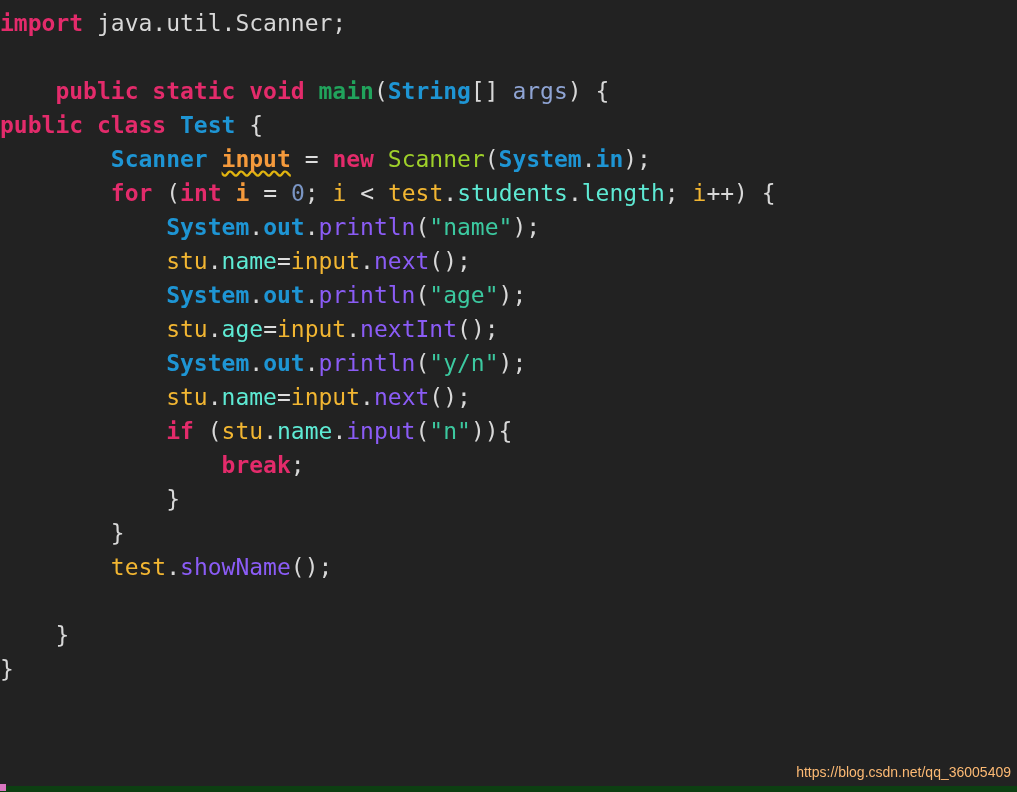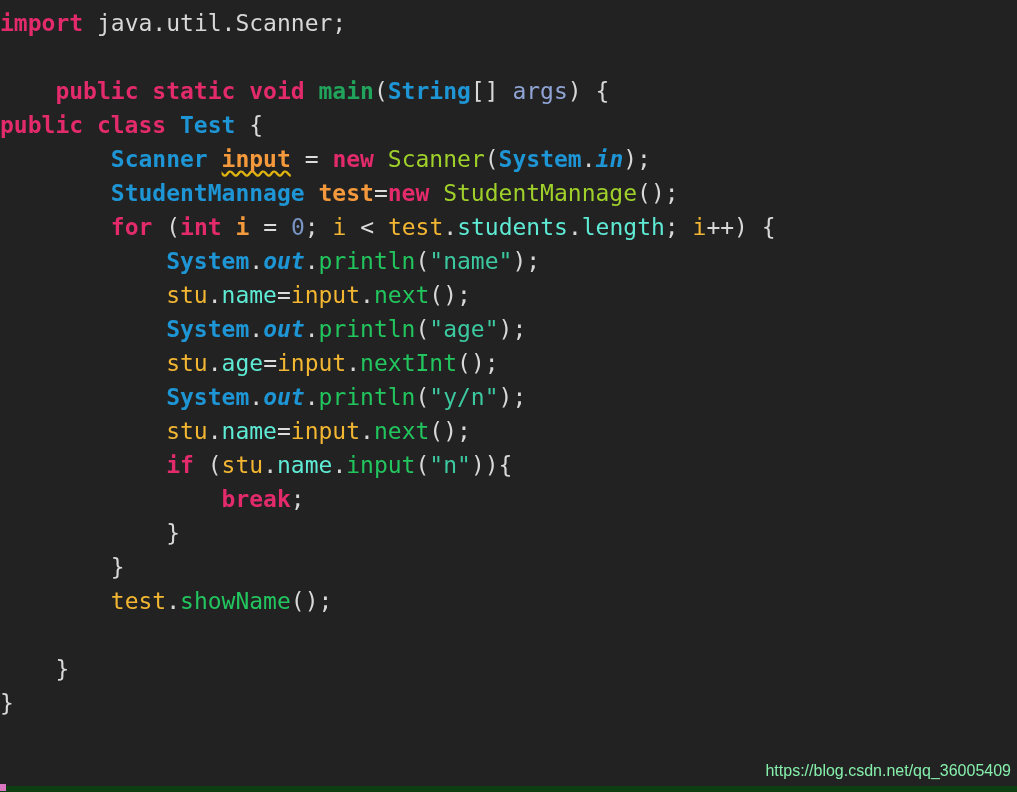--- a/index.html
+++ b/index.html
@@ -32,42 +32,42 @@
     letter-spacing: 0px;
     font-family: "DejaVu Sans Mono", "Liberation Mono", monospace;
   }
 
   
   .kw        { color: #e32b6b; font-weight: bold; }   
   .plain     { color: #d8d8d8; }
   .type      { color: #1e95d4; font-weight: bold; }    
   .method    { color: #21a35c; font-weight: bold; }    
   .ctor      { color: #9fd12a; }                       
-  .call      { color: #22c55e; }                       
+  .call      { color: #8b5cf6; }                       
   .field     { color: #5eead4; }                       
-  .fieldital { color: #1e95d4; font-weight: bold; font-style: italic; } 
+  .fieldital { color: #1e95d4; font-weight: bold; } 
   .var       { color: #f59a3c; font-weight: bold; }    
   .varuse    { color: #f2b632; }                       
   .num       { color: #7a95c4; }                       
   .str       { color: #3cc9a0; }                       
   .args      { color: #8fa4d4; }                       
   .op        { color: #dcdcdc; }                       
   .squiggle  {
     text-decoration: underline wavy #e0b410;
     text-decoration-skip-ink: none;
     text-underline-offset: 3px;
   }
 
   #watermark {
     position: absolute;
     right: 6px;
     bottom: 12px;
     font-family: "Liberation Sans", sans-serif;
-    font-size: 16px;
-    color: #86efac;
+    font-size: 14px;
+    color: #fdba74;
     letter-spacing: 0px;
     white-space: nowrap;
   }
 
   #status-bar {
     position: absolute;
     left: 0;
     bottom: 0;
     width: 1017px;
     height: 6px;
@@ -86,21 +86,20 @@
 <body>
 
 <div id="editor">
 
   <div id="code-area">
       <div class="code-line"><span class="kw">import</span><span class="plain"> </span><span class="plain">java.util.Scanner;</span></div>
       <div class="code-line">&nbsp;</div>
       <div class="code-line"><span class="plain">    </span><span class="kw">public static void </span><span class="method">main</span><span class="plain">(</span><span class="type">String</span><span class="plain">[] </span><span class="args">args</span><span class="plain">) {</span></div>
       <div class="code-line"><span class="kw">public class </span><span class="type">Test</span><span class="plain"> {</span></div>
       <div class="code-line"><span class="plain">        </span><span class="type">Scanner</span><span class="plain"> </span><span class="var squiggle">input</span><span class="plain"> </span><span class="op">=</span><span class="plain"> </span><span class="kw">new</span><span class="plain"> </span><span class="ctor">Scanner</span><span class="plain">(</span><span class="type">System</span><span class="plain">.</span><span class="fieldital">in</span><span class="plain">);</span></div>
-      <div class="code-line"><span class="plain">        </span><span class="type">StudentMannage</span><span class="plain"> </span><span class="var">test</span><span class="op">=</span><span class="kw">new</span><span class="plain"> </span><span class="ctor">StudentMannage</span><span class="plain">();</span></div>
       <div class="code-line"><span class="plain">        </span><span class="kw">for</span><span class="plain"> (</span><span class="kw">int</span><span class="plain"> </span><span class="var">i</span><span class="plain"> </span><span class="op">=</span><span class="plain"> </span><span class="num">0</span><span class="plain">; </span><span class="varuse">i</span><span class="plain"> </span><span class="op">&lt;</span><span class="plain"> </span><span class="varuse">test</span><span class="plain">.</span><span class="field">students</span><span class="plain">.</span><span class="field">length</span><span class="plain">; </span><span class="varuse">i</span><span class="plain">++) {</span></div>
       <div class="code-line"><span class="plain">            </span><span class="type">System</span><span class="plain">.</span><span class="fieldital">out</span><span class="plain">.</span><span class="call">println</span><span class="plain">(</span><span class="str">"name"</span><span class="plain">);</span></div>
       <div class="code-line"><span class="plain">            </span><span class="varuse">stu</span><span class="plain">.</span><span class="field">name</span><span class="op">=</span><span class="varuse">input</span><span class="plain">.</span><span class="call">next</span><span class="plain">();</span></div>
       <div class="code-line"><span class="plain">            </span><span class="type">System</span><span class="plain">.</span><span class="fieldital">out</span><span class="plain">.</span><span class="call">println</span><span class="plain">(</span><span class="str">"age"</span><span class="plain">);</span></div>
       <div class="code-line"><span class="plain">            </span><span class="varuse">stu</span><span class="plain">.</span><span class="field">age</span><span class="op">=</span><span class="varuse">input</span><span class="plain">.</span><span class="call">nextInt</span><span class="plain">();</span></div>
       <div class="code-line"><span class="plain">            </span><span class="type">System</span><span class="plain">.</span><span class="fieldital">out</span><span class="plain">.</span><span class="call">println</span><span class="plain">(</span><span class="str">"y/n"</span><span class="plain">);</span></div>
       <div class="code-line"><span class="plain">            </span><span class="varuse">stu</span><span class="plain">.</span><span class="field">name</span><span class="op">=</span><span class="varuse">input</span><span class="plain">.</span><span class="call">next</span><span class="plain">();</span></div>
       <div class="code-line"><span class="plain">            </span><span class="kw">if</span><span class="plain"> (</span><span class="varuse">stu</span><span class="plain">.</span><span class="field">name</span><span class="plain">.</span><span class="call">input</span><span class="plain">(</span><span class="str">"n"</span><span class="plain">)){</span></div>
       <div class="code-line"><span class="plain">                </span><span class="kw">break</span><span class="plain">;</span></div>
       <div class="code-line"><span class="plain">            }</span></div>

